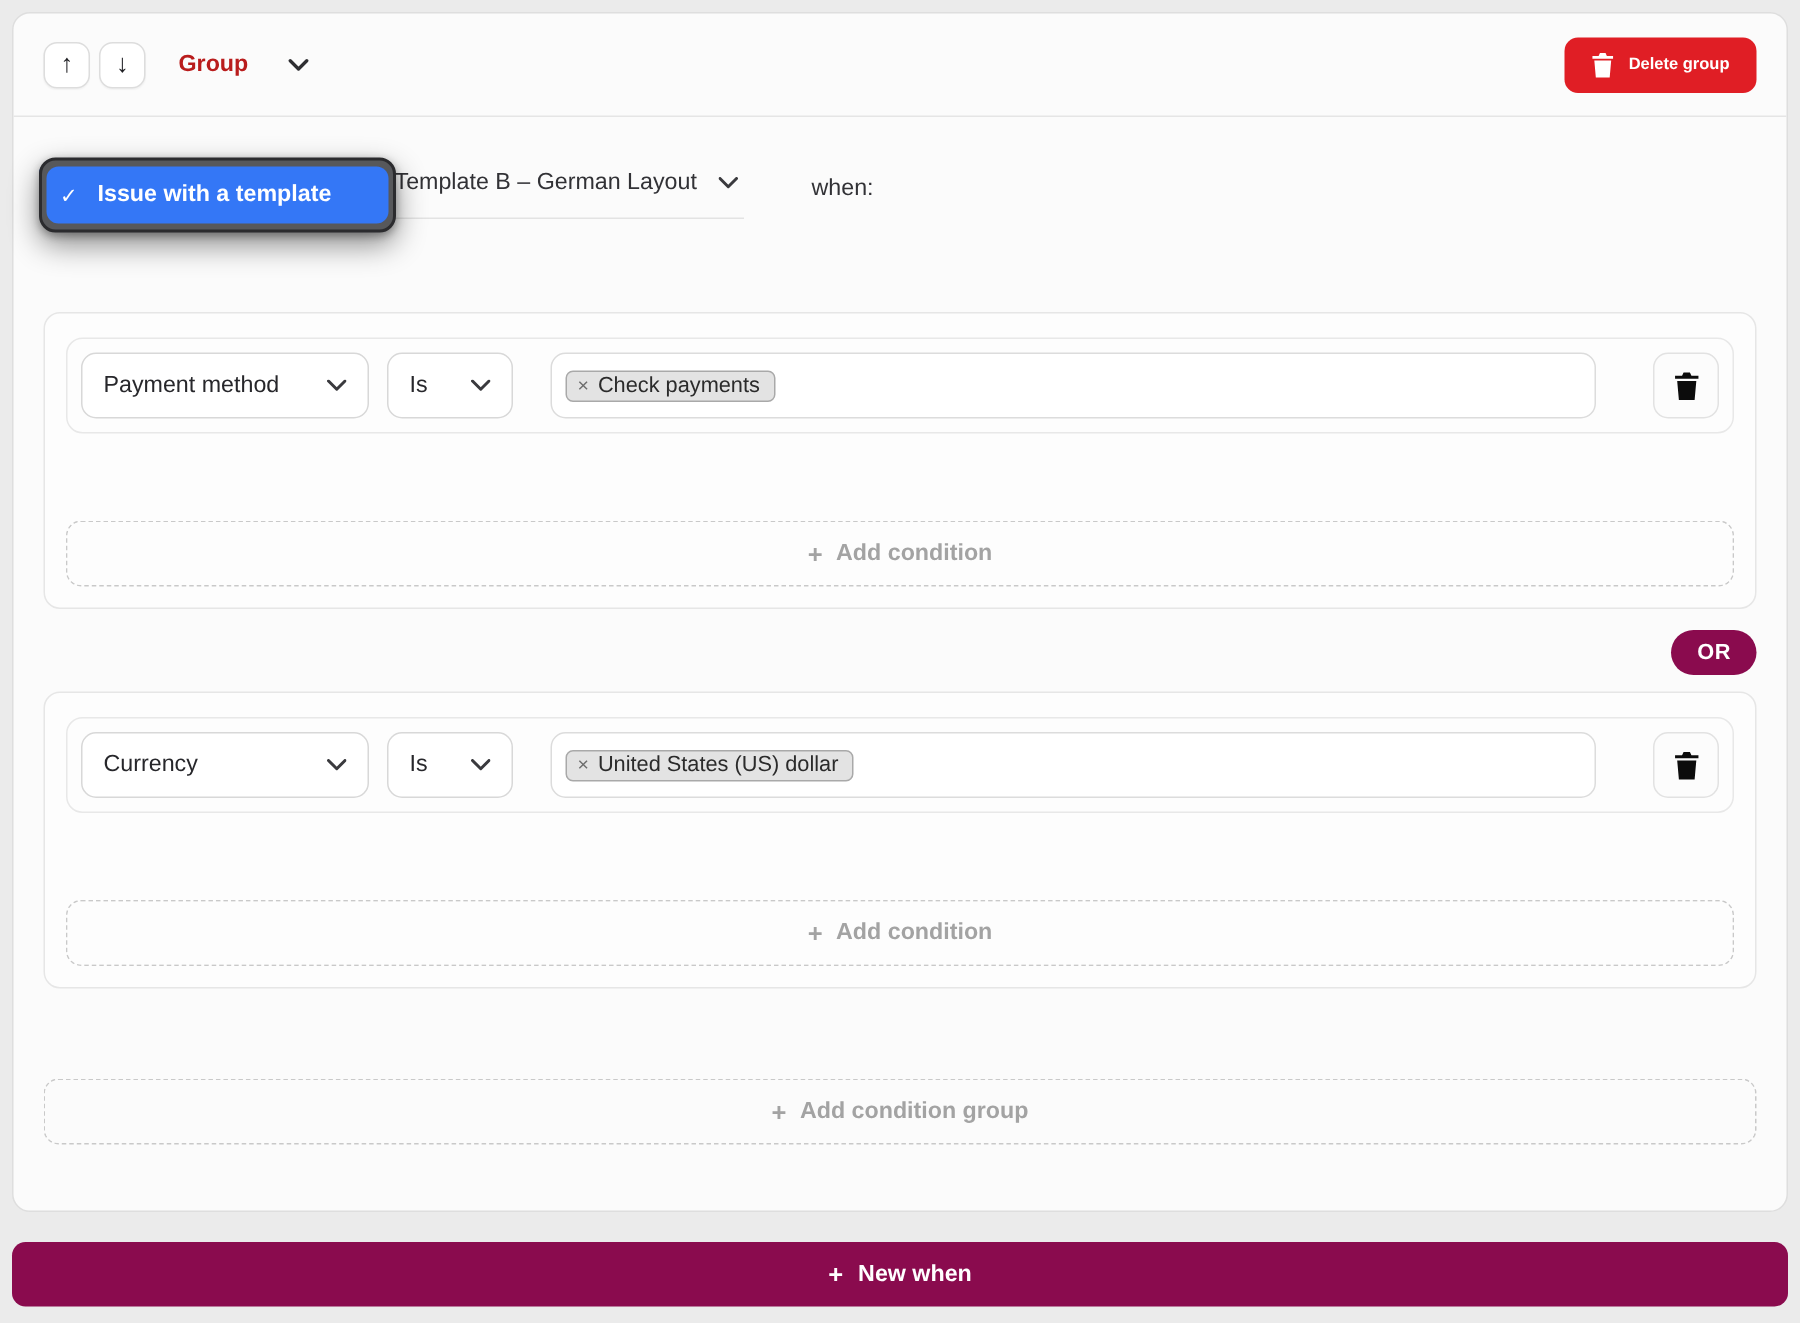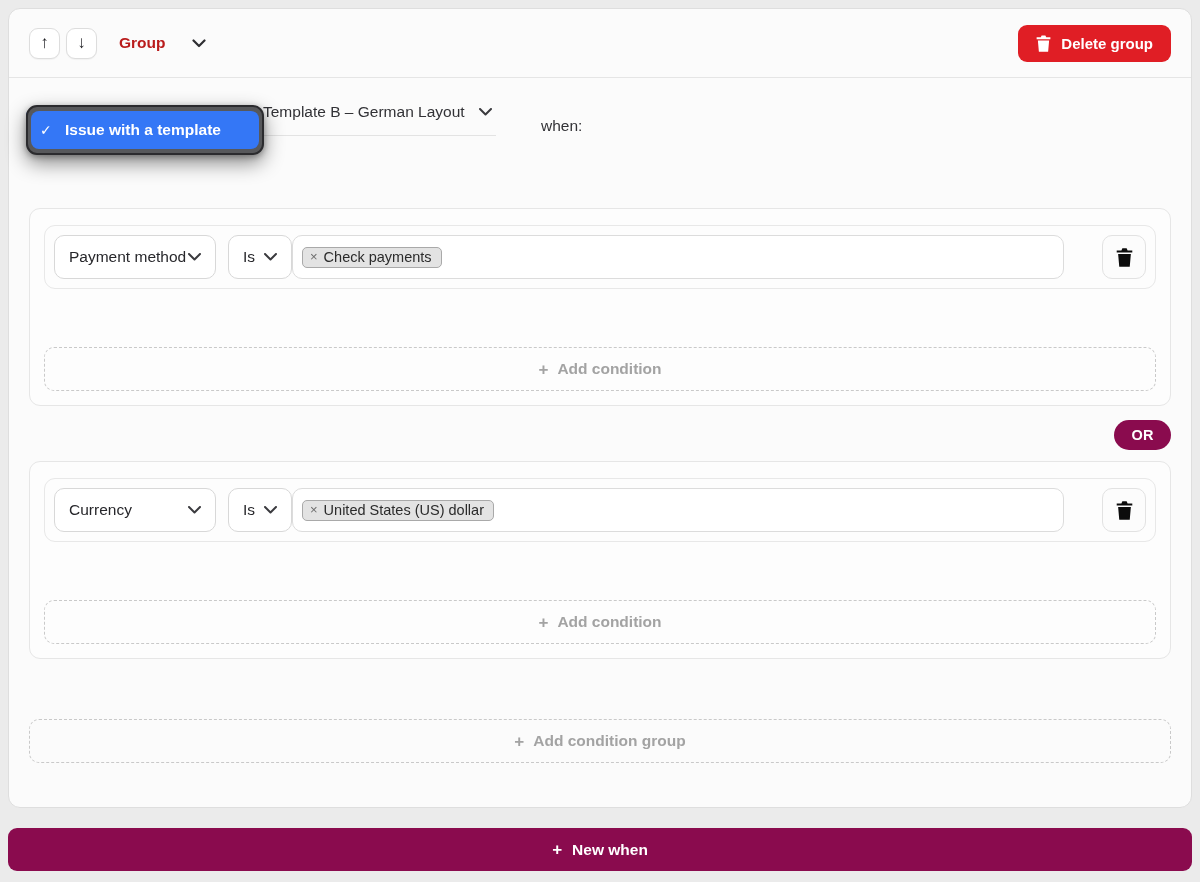--- a/index.html
+++ b/index.html
@@ -37,21 +37,21 @@
     box-shadow:0 1px 1px rgba(0,0,0,.04);
   }
   .arrow-btn+.arrow-btn{margin-left:6px;}
   .group-title{margin-left:22px;font-weight:700;font-size:15.5px;color:#b91c1c;}
   .group-chevron{margin-left:26px;display:flex;align-items:center;}
   .flex-spacer{flex:1;}
   .delete-group-btn{
     display:flex;align-items:center;gap:10px;
     height:37px;padding:0 18px;
     background:var(--red);color:#fff;border:none;border-radius:9px;
-    font-size:15px;font-weight:600;cursor:pointer;
+    font-size:11px;font-weight:600;cursor:pointer;
     font-family:inherit;
   }
   
   .group-body{padding:20px 20px 40px;}
   .action-row{position:relative;height:110px;}
   .native-select-edge{
     position:absolute;left:-3px;top:12px;width:10px;height:38px;
     background:#3f6ec7;border-radius:5px;
   }
   .menu-panel{
@@ -63,21 +63,21 @@
     box-shadow:0 8px 20px rgba(0,0,0,.45),0 2px 6px rgba(0,0,0,.3);
   }
   .menu-item{
     height:38px;display:flex;align-items:center;gap:8px;
     padding:0 9px;border-radius:8px;
     color:#e9e9e9;font-size:15.5px;cursor:pointer;
   }
   .menu-item.selected{background:var(--blue);color:#fff;font-weight:600;}
   .menu-check{width:17px;font-weight:700;font-size:14px;text-align:left;}
   .template-select{
-    position:absolute;left:234px;top:5px;
+    position:absolute;left:234px;top:15px;
     display:flex;align-items:center;gap:14px;
     padding:0 4px 14px 0;
     border-bottom:1px solid #e3e3e3;
     font-size:15.5px;color:#323236;cursor:pointer;justify-content:space-between;
   }
   .when-label{position:absolute;left:512px;top:19px;color:#323236;text-align:right;}
   
   .cond-group{
     border:1px solid #e6e6e6;background:#fdfdfd;
     border-radius:11px;
@@ -86,22 +86,22 @@
   .cond-row{
     border:1px solid #e8e8e8;border-radius:11px;
     padding:9px;display:flex;align-items:center;
   }
   .select-box{
     height:44px;background:#fff;
     border:1px solid #d8d8d8;border-radius:10px;
     display:flex;align-items:center;justify-content:space-between;
     padding:0 14px;color:#27272b;cursor:pointer;
   }
-  .select-field{width:162px;margin-right:12px;}
-  .select-op{width:64px;margin-right:0;}
+  .select-field{width:192px;margin-right:12px;}
+  .select-op{width:84px;margin-right:25px;}
   .tag-field{
     flex:1;height:44px;margin-right:38px;
     background:#fff;border:1px solid #dcdcdc;border-radius:10px;
     display:flex;align-items:center;padding:0 9px;cursor:text;
   }
   .tag-chip{
     display:inline-flex;align-items:center;gap:6px;
     background:#e3e3e3;border:1px solid #a9a9a9;border-radius:5px;
     padding:1px 9px 2px 7px;
     font-size:14.5px;color:#2b2b2b;

